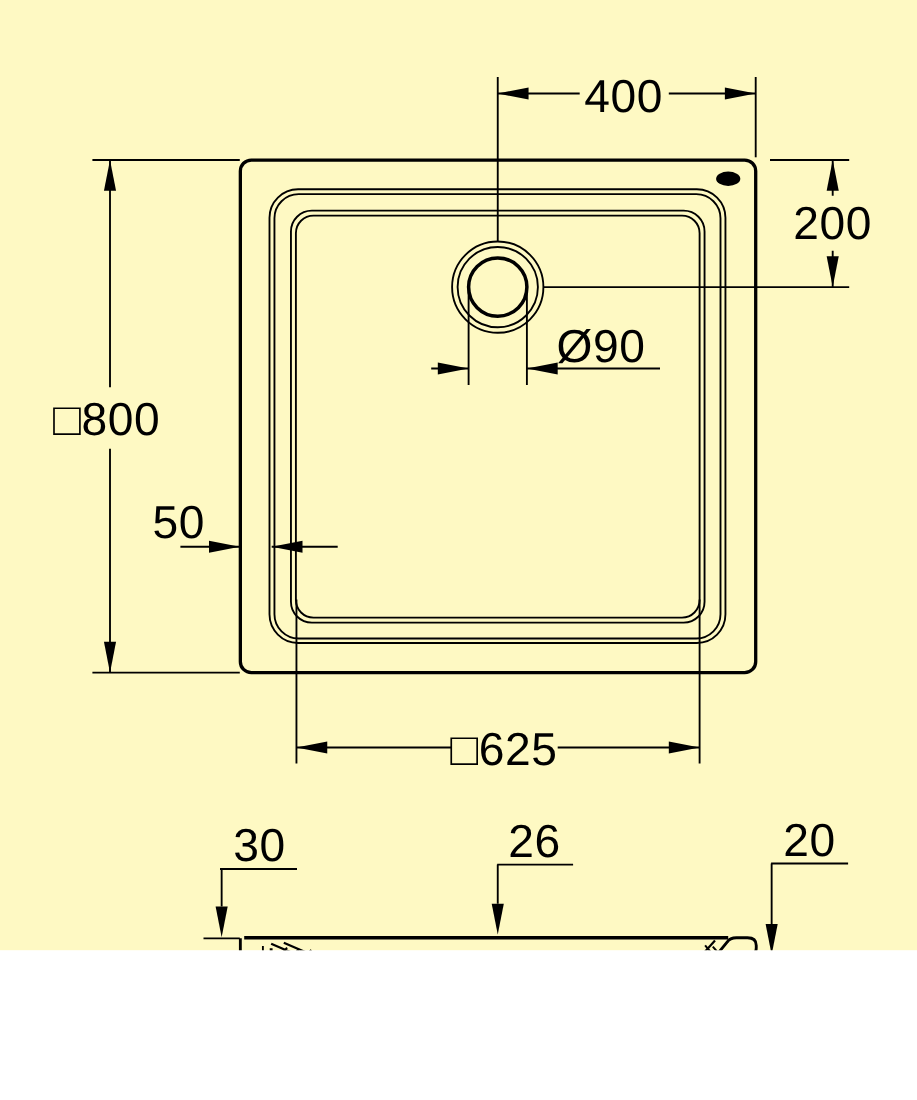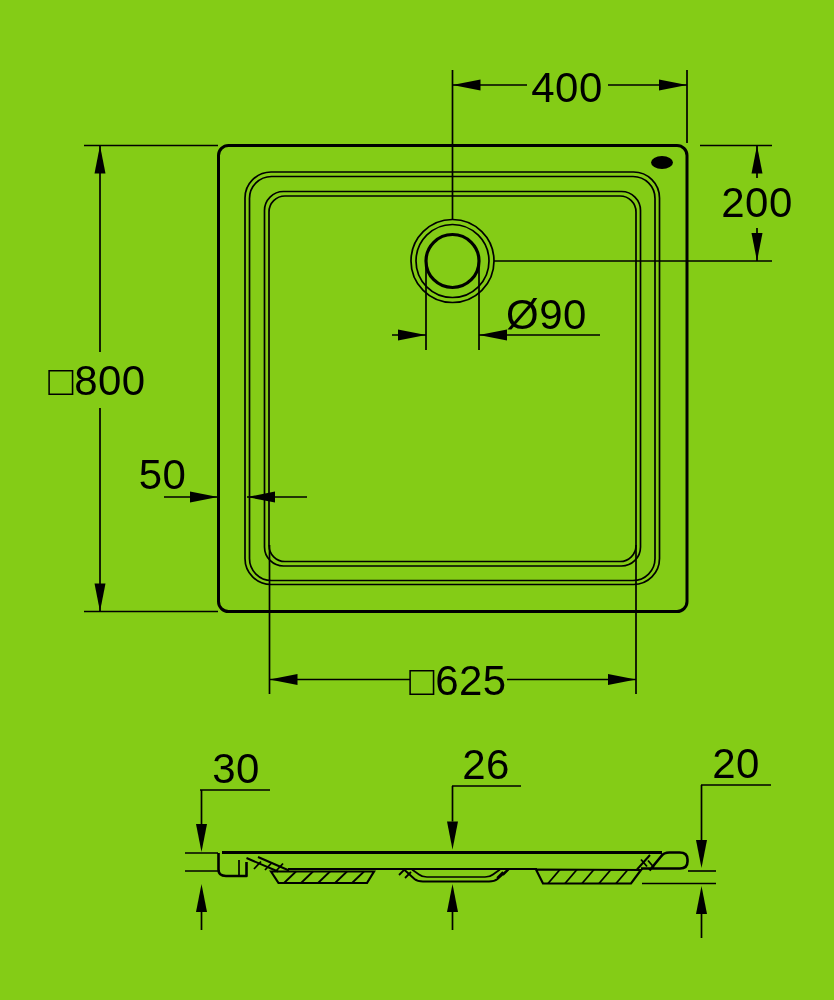--- a/index.html
+++ b/index.html
@@ -1,16 +1,16 @@
 <!DOCTYPE html>
 <html><head>
 <meta charset="utf-8">
 <style>
   html,body{margin:0;padding:0;background:#ffffff;}
-  .stage{position:relative;width:834px;height:1000px;background:#84cc16;overflow:hidden;}
+  .stage{position:relative;width:834px;height:864px;background:#fef9c3;overflow:hidden;}
   svg{position:absolute;left:0;top:0;display:block;}
   .ln{stroke:#000;fill:none;stroke-linecap:butt;}
   .s16{stroke-width:1.6;} .s17{stroke-width:1.7;} .s18{stroke-width:1.8;}
   .s2{stroke-width:2;}   .s22{stroke-width:2.2;} .s26{stroke-width:2.6;stroke-linejoin:round;}
   .s3{stroke-width:3;stroke-linejoin:round;}    .s32{stroke-width:3.2;}
   .ar{fill:#000;stroke:none;}
   text.dim{font-family:"Liberation Sans","DejaVu Sans",sans-serif;font-size:42px;fill:#000;letter-spacing:0.5px;}
   .mid{text-anchor:middle;} .start{text-anchor:start;}
 </style>
 </head>

